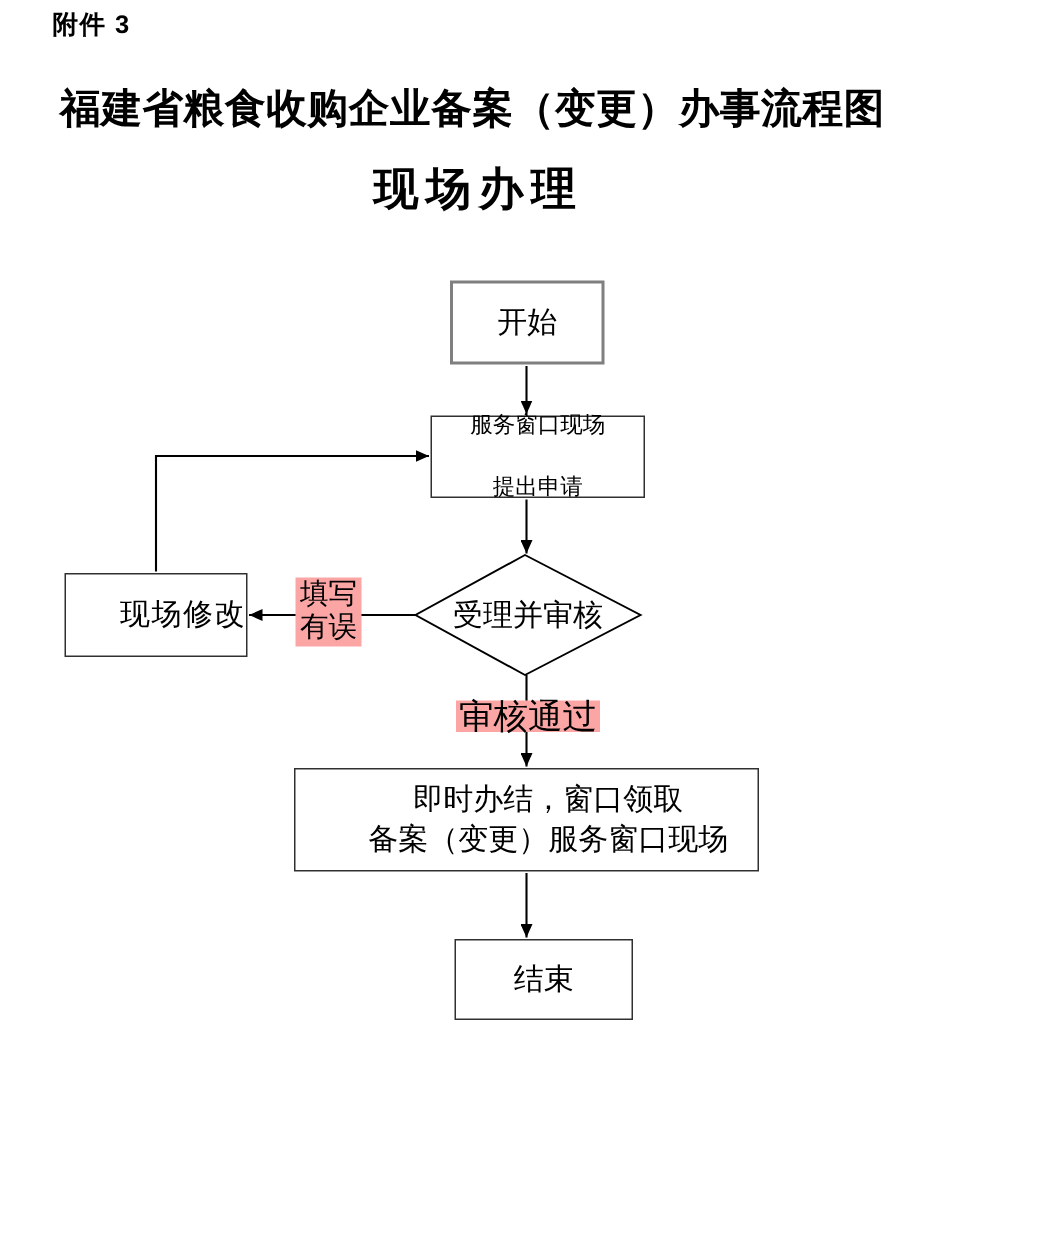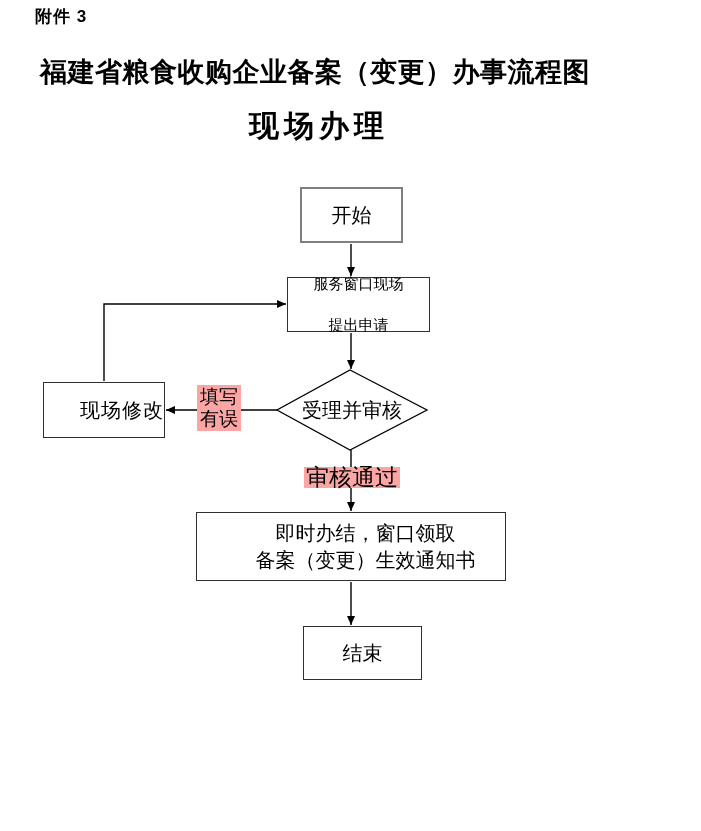--- a/index.html
+++ b/index.html
@@ -153,21 +153,21 @@
   </div>
 
   <div class="diamond-label">受理并审核</div>
 
   <div class="node box modify-box">
     <span>现场修改</span>
   </div>
 
   <div class="node box result-box">
     <span>即时办结，窗口领取</span>
-    <span>备案（变更）生效通知书</span>
+    <span>备案（变更）服务窗口现场</span>
   </div>
 
   <div class="node box end-box">
     <span>结束</span>
   </div>
 
   <div class="edge-label error-label">
     <div>填写</div>
     <div>有误</div>
   </div>

